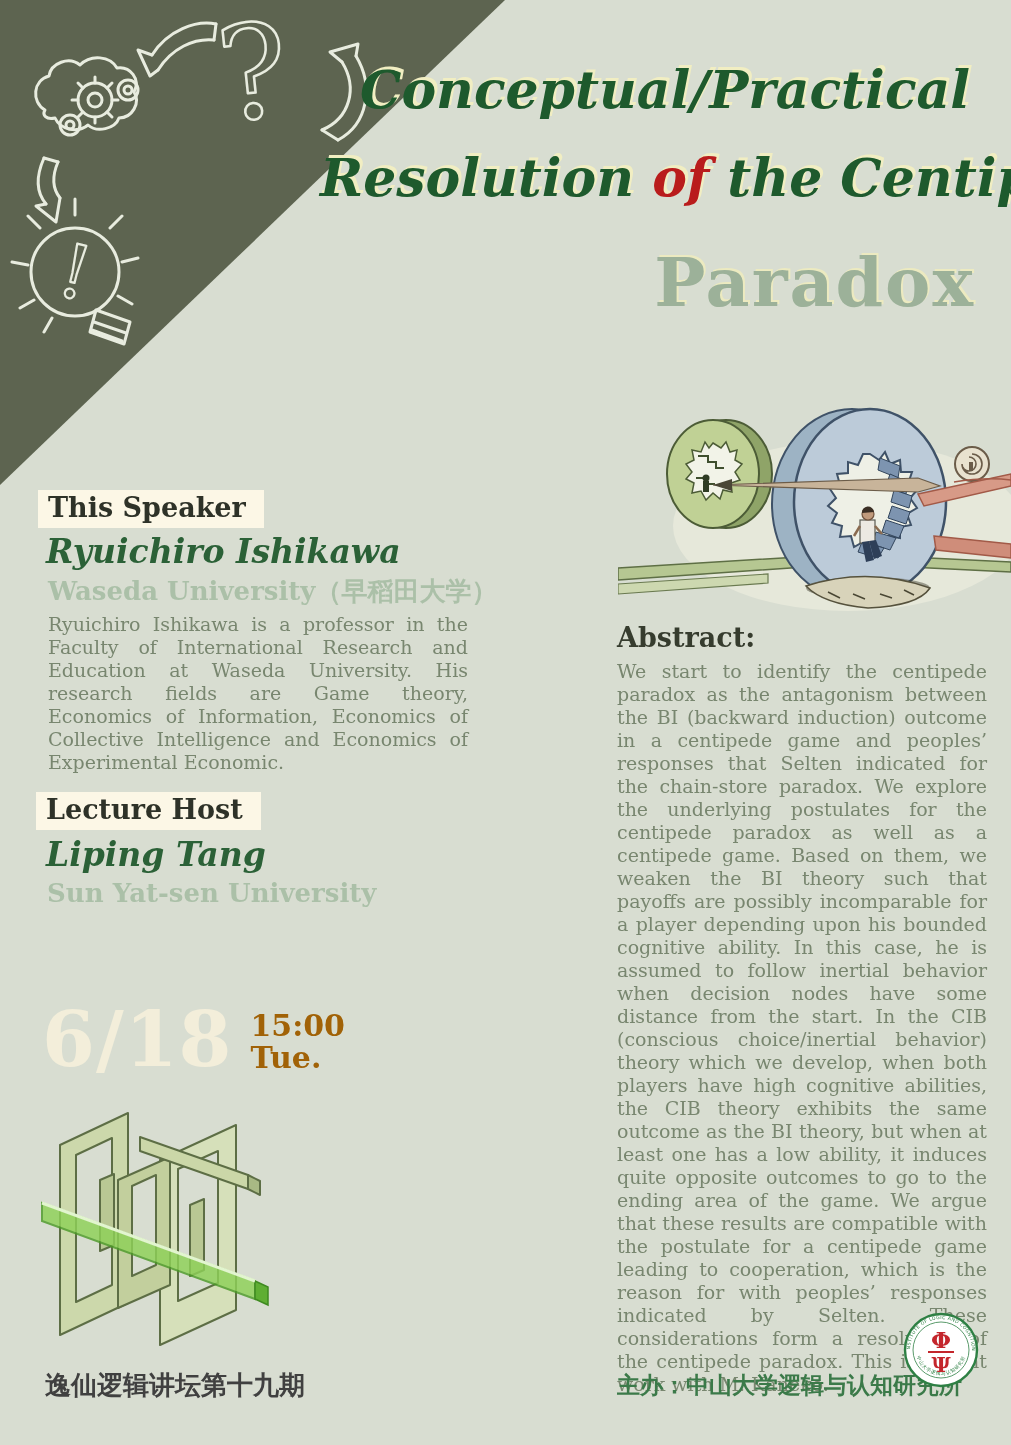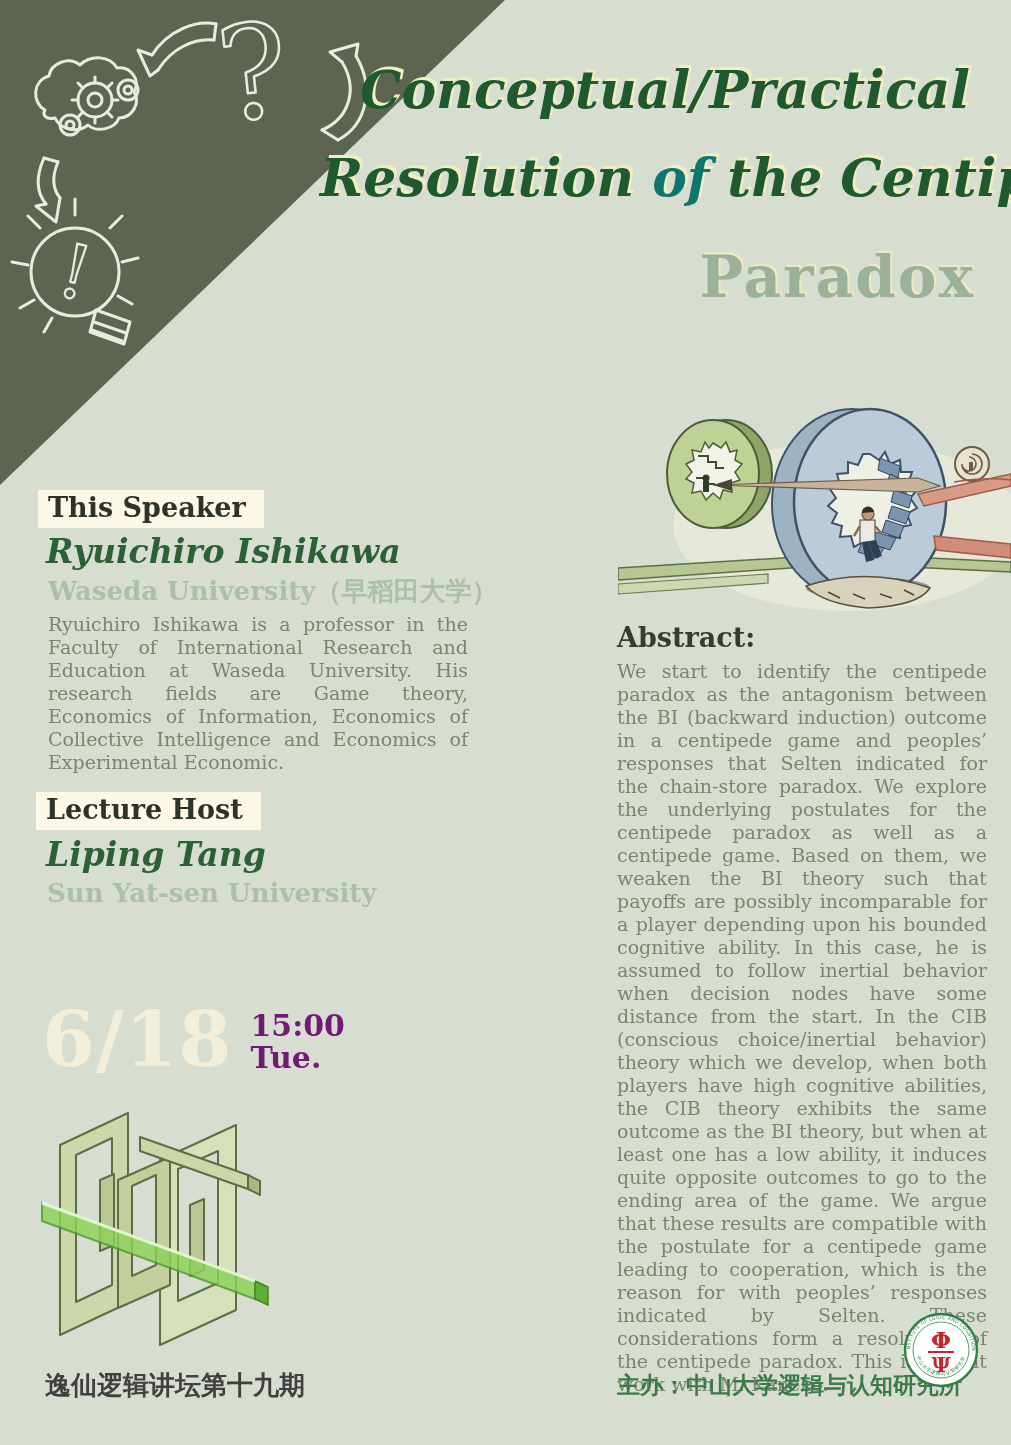--- a/index.html
+++ b/index.html
@@ -18,41 +18,41 @@
   
   .title-lines{
     position:absolute; left:320px; top:64px; width:690px; text-align:center;
     color:#1e5a2d; font-style:italic; font-weight:bold;
   }
   .title-line{
     font-size:52px; line-height:1.0; white-space:nowrap;
     text-shadow:3px -3px 0 #f1eec2;
   }
   .title-line2{ margin-top:36px; }
-  .of-light{ color:#0f766e;margin-top:32px; }
+  .of-light{ color:#b91c1c;margin-top:32px; }
   .paradox{
     position:absolute; right:36px; top:248px;
-    font-size:58px; font-weight:bold; color:#9cb199; line-height:1.0;
+    font-size:68px; font-weight:bold; color:#9cb199; line-height:1.0;
     letter-spacing:2px; text-shadow:2px -2px 0 #eceac0;
   }
   
   .tag{
     display:inline-block; background:#fcf7e6; color:#2e3228;
     font-weight:bold; font-size:27px; padding:3px 18px 5px 10px;
     line-height:1.1;
   }
   .pos{ position:absolute; }
   .script-name{ font-style:italic; color:#2b6137; font-size:33px; font-weight:bold; white-space:nowrap;}
   .sage-affil{ color:#abc0a8; font-size:26px; font-weight:bold; white-space:nowrap;}
   .body-text{
     color:#78866f; font-size:19px; line-height:23px; text-align:justify;
   }
   
   .date-big{ font-size:76px; font-weight:bold; color:#f3eeda; line-height:1.0; letter-spacing:1px;}
-  .time-block{ color:#701a75; font-weight:bold; font-size:30px; line-height:1.05; }
+  .time-block{ color:#a16207; font-weight:bold; font-size:30px; line-height:1.05; }
   .location{ font-family:"DejaVu Sans", sans-serif; font-weight:bold; font-size:25px; color:#a1b69c; white-space:nowrap;}
   
   .abstract-label{ font-size:27px; font-weight:bold; color:#363c2e; }
   .abstract-body{ width:370px; }
   
   .series{ font-family:"DejaVu Sans", sans-serif; font-weight:bold; font-size:26px; color:#404040; white-space:nowrap;}
   .organizer{ font-family:"DejaVu Sans", sans-serif; font-weight:bold; font-size:23px; color:#3b7a49; white-space:nowrap;}
 </style>
 </head>
 <body>

